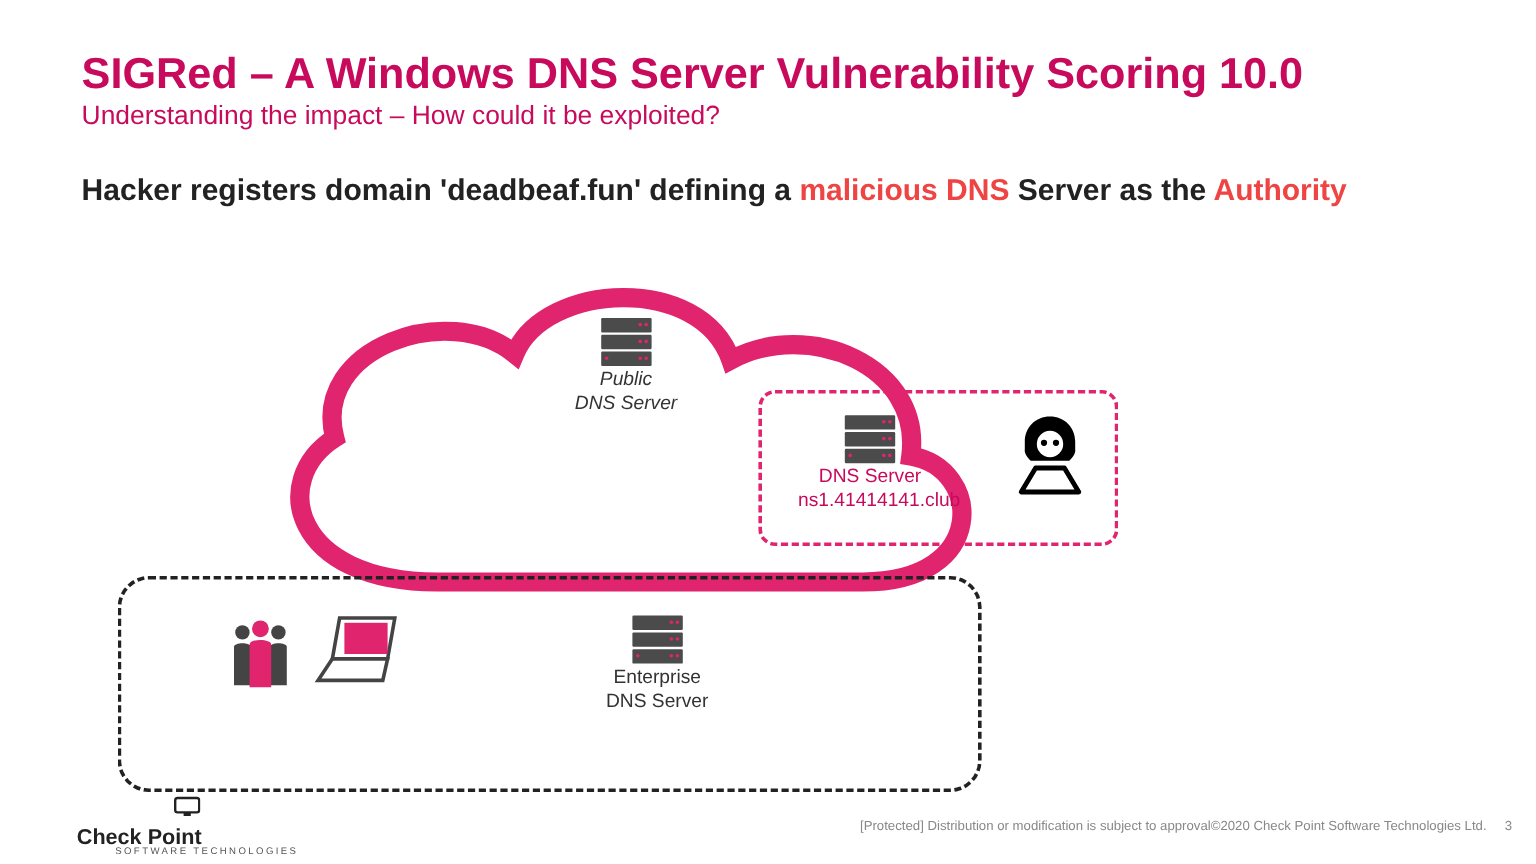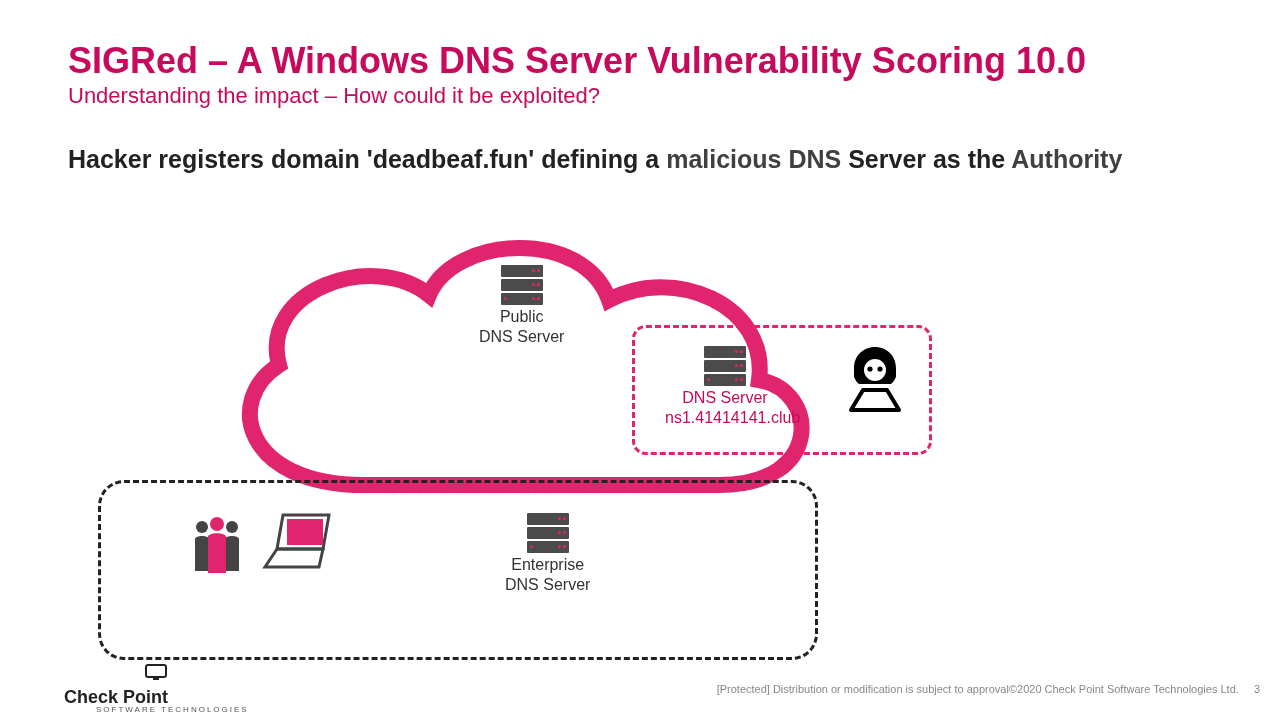--- a/index.html
+++ b/index.html
@@ -1,36 +1,36 @@
 <!DOCTYPE html>
 <html><head>
 <meta charset="utf-8">
 <style>
   html, body { margin:0; padding:0; width:1280px; height:720px; font-family: "Segoe UI", Arial, sans-serif; background:#fff; color:#111; }
   .slide { position:relative; width:1280px; height:720px; padding:40px 38px 24px 68px; box-sizing:border-box; }
   .title { font-size:36px; font-weight:700; color:#c70a5c; line-height:1.15; }
   .subtitle { font-size:22px; font-weight:400; color:#c70a5c; margin-top:2px; }
   .desc { font-size:25px; font-weight:700; color:#222; margin-top:36px; }
-  .desc .hl { color:#404040; font-weight:700; }
+  .desc .hl { color:#ef4444; font-weight:700; }
 
   .diagram { position:absolute; left:68px; right:68px; top:190px; bottom:40px; }
 
   
   .cloud { position:absolute; left:136px; top:20px; width:620px; height:300px; }
   .cloud svg path { fill:#fff; stroke:#e0246e; stroke-width:16; }
 
   .lbl { text-align:center; font-size:16px; color:#333; line-height:1.25; }
   .lbl.mal { color:#c70a5c; }
 
   .srv { width:42px; margin:0 auto; }
   .srv .u { height:12px; background:#4b4b4b; margin-bottom:2px; border-radius:1px; position:relative; }
   .srv .u::after { content:""; position:absolute; right:3px; top:4px; width:3px; height:3px; background:#e0246e; border-radius:50%; box-shadow:-5px 0 0 #e0246e; }
   .srv .u:last-child::before { content:""; position:absolute; left:3px; top:4px; width:3px; height:3px; background:#e0246e; border-radius:50%; }
 
-  .pub-srv { position:absolute; left:275px; top:55px; text-align:center; }
+  .pub-srv { position:absolute; left:275px; top:55px; text-align:center;font-style:italic; }
   .mal-box { position:absolute; left:564px; top:135px; width:300px; height:130px; border:3px dashed #e0246e; border-radius:14px; box-sizing:border-box; }
   .mal-srv { position:absolute; left:30px; top:18px; text-align:center; width:120px; }
   .hacker { position:absolute; right:22px; top:16px; }
 
   
   .ent-box { position:absolute; left:30px; top:290px; width:720px; height:180px;
              border:3px dashed #222; border-radius:26px; box-sizing:border-box; }
   .users { position:absolute; left:90px; top:28px; display:flex; align-items:flex-end; gap:16px; }
   .laptop svg { display:block; }
   .ent-srv { position:absolute; left:404px; top:30px; text-align:center; }

